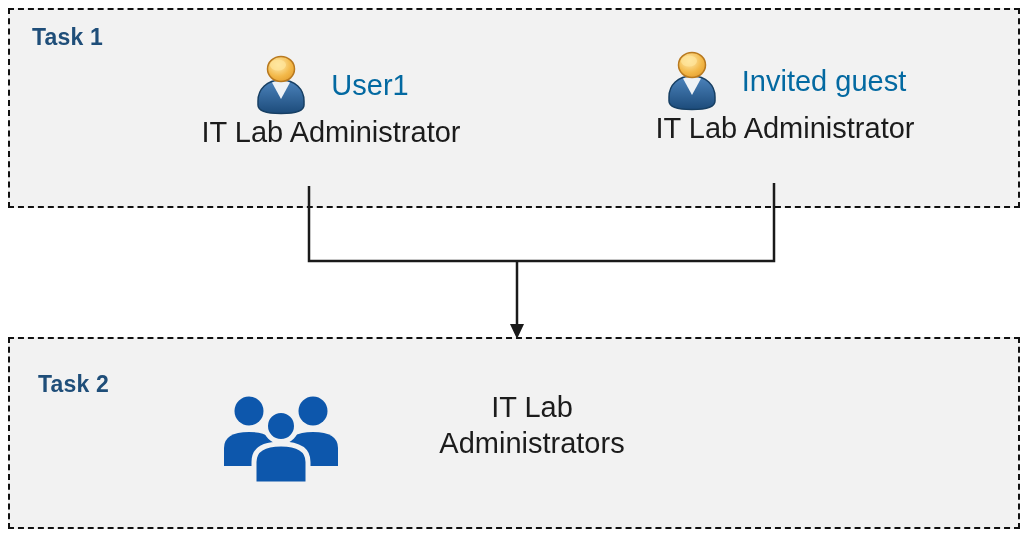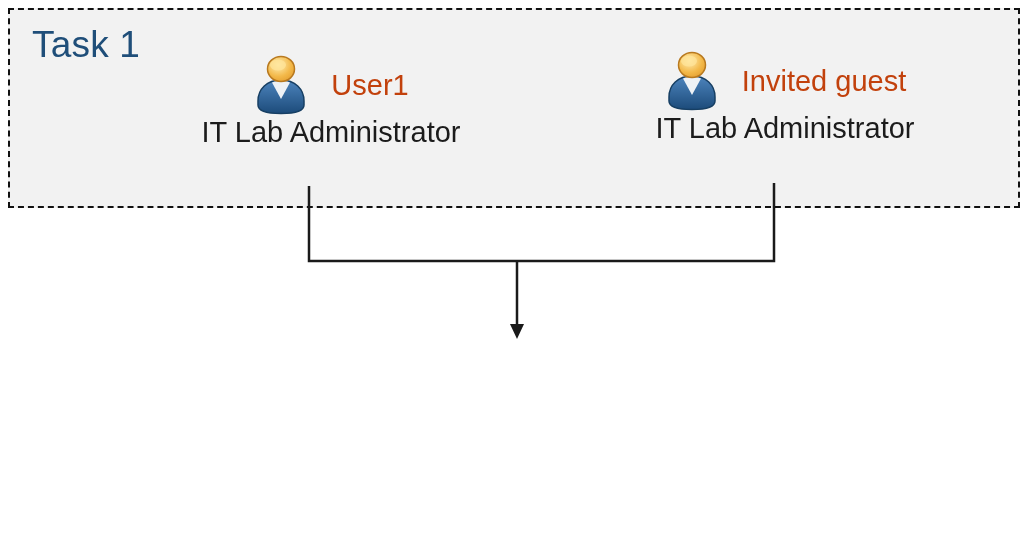--- a/index.html
+++ b/index.html
@@ -7,32 +7,32 @@
     position:relative;width:1028px;height:534px;background:#ffffff;
     font-family:"Liberation Sans",sans-serif;overflow:hidden;
   }
   .task-box{
     position:absolute;left:8px;width:1012px;box-sizing:border-box;
     background:#f2f2f2;border:2px dashed #111111;
   }
   .task-box.one{top:8px;height:200px;}
   .task-box.two{top:337px;height:192px;}
   .task-label{
-    position:absolute;font-size:37px;font-weight:normal;color:#1f4e79;
+    position:absolute;font-size:23px;font-weight:bold;color:#1f4e79;
     letter-spacing:0.2px;
   }
   .task-label.one{left:22px;top:14px;}
   .task-label.two{left:28px;top:32px;}
   .persona{
     position:absolute;display:flex;flex-direction:column;align-items:center;
   }
   .persona.p1{left:130px;top:44px;width:382px;}
   .persona.p2{left:584px;top:40px;width:382px;}
   .persona-top{display:flex;align-items:center;gap:22px;height:62px;}
-  .persona-name{font-size:29px;color:#c2410c;white-space:nowrap;}
+  .persona-name{font-size:29px;color:#0369a1;white-space:nowrap;}
   .persona-role{font-size:29px;color:#1c1c1c;white-space:nowrap;}
   .person-icon{flex:0 0 auto;}
   .group-icon{position:absolute;left:209px;top:49px;}
   .group-label{
     position:absolute;left:372px;top:50px;width:300px;text-align:center;
     font-size:29px;line-height:36px;color:#1c1c1c;
   }
   .connector{
     position:absolute;left:0;top:0;width:1028px;height:534px;
     pointer-events:none;
@@ -88,20 +88,39 @@
           <path d="M19,27.5 L28,44 L37,27.5 C32,25.6 24,25.6 19,27.5 Z" fill="#eef2f6"></path>
           <ellipse cx="28" cy="14" rx="13.5" ry="12.5" fill="url(#phead2)" stroke="#b8791f" stroke-width="1.5"></ellipse>
           <ellipse cx="25" cy="10" rx="8" ry="5.5" fill="#ffe49a" opacity="0.75"></ellipse>
         </svg>
         <span class="persona-name">Invited guest</span>
       </div>
       <div class="persona-role">IT Lab Administrator</div>
     </div>
   </div>
 
+  <div class="task-box two">
+    <div class="task-label two">Task 2</div>
+
+    <svg class="group-icon" width="124" height="96" viewBox="0 0 124 96">
+      <g fill="#0d57ac">
+        <circle cx="30" cy="23" r="14.5"></circle>
+        <path d="M5,78 L5,60 Q5,44 30,44 Q55,44 55,60 L55,78 Z"></path>
+        <circle cx="94" cy="23" r="14.5"></circle>
+        <path d="M69,78 L69,60 Q69,44 94,44 Q119,44 119,60 L119,78 Z"></path>
+        <circle cx="62" cy="38" r="15.5" stroke="#f2f2f2" stroke-width="5"></circle>
+        <path d="M35,96 L35,74 Q35,56 62,56 Q89,56 89,74 L89,96 Z" stroke="#f2f2f2" stroke-width="5"></path>
+      </g>
+    </svg>
+
+    <div class="group-label">
+      <div>IT Lab</div>
+      <div>Administrators</div>
+    </div>
+  </div>
 
   <svg class="connector" width="1028" height="534" viewBox="0 0 1028 534">
     <path d="M309,186 L309,261 L774,261 L774,183" fill="none" stroke="#1a1a1a" stroke-width="2.5"></path>
     <path d="M517,261 L517,327" fill="none" stroke="#1a1a1a" stroke-width="2.5"></path>
     <polygon points="517,339 510,324 524,324" fill="#1a1a1a"></polygon>
   </svg>
 
 </div>
 
 </body></html>

